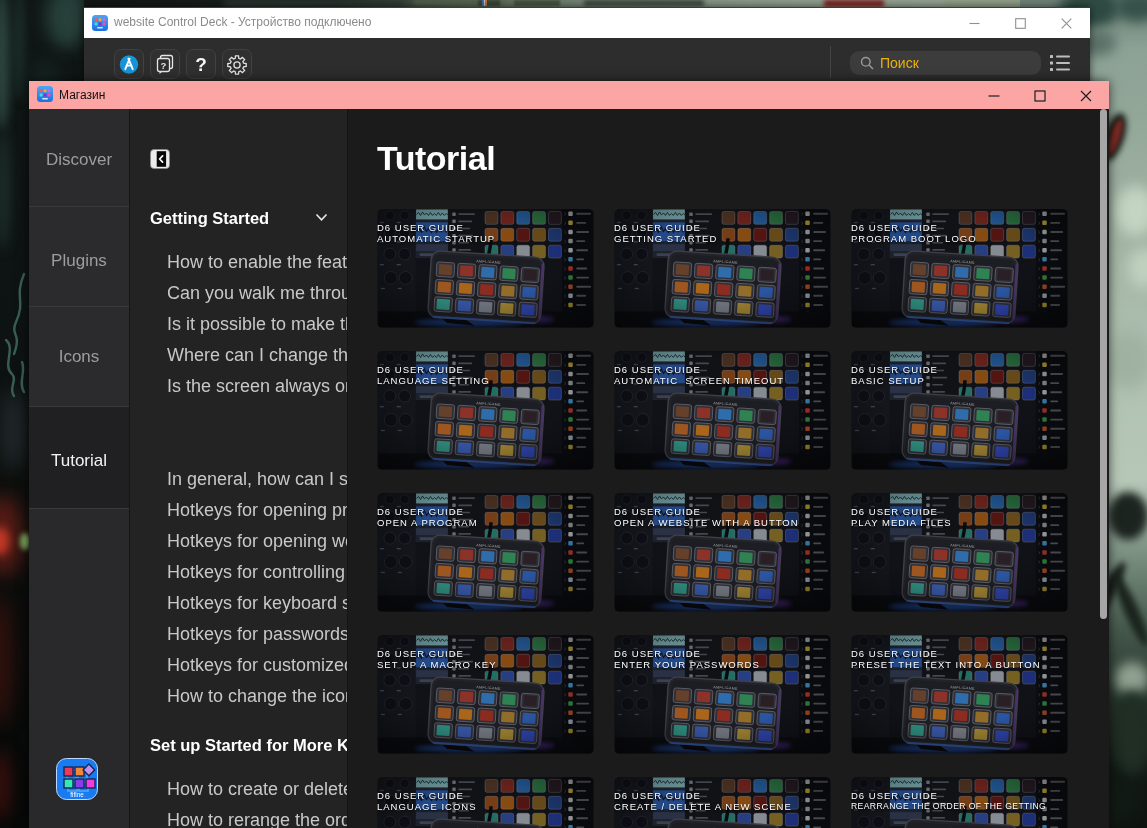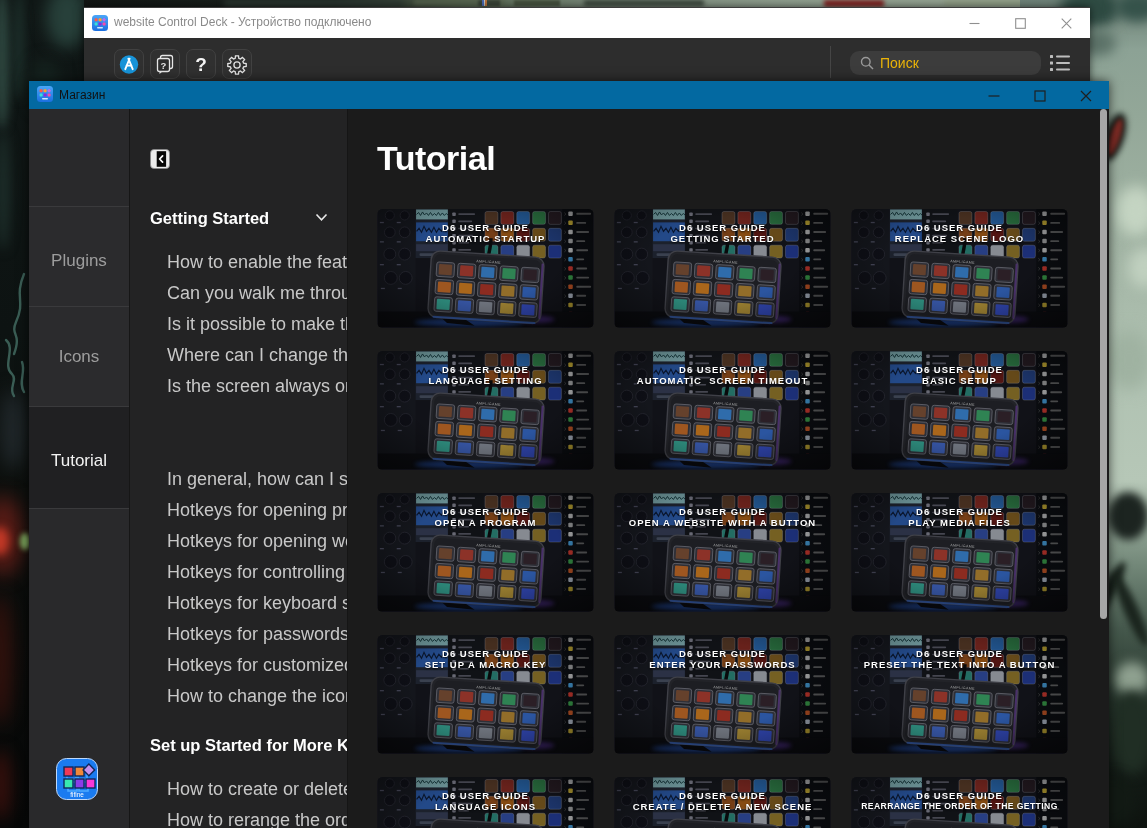--- a/index.html
+++ b/index.html
@@ -24,40 +24,40 @@
   #maintitle { left:0; top:0; width:1006px; height:30px; background:#ffffff; }
   #maintitle .txt { position:absolute; left:30px; top:7px; font-size:12px; color:#8a8a8a; }
   #toolbar { left:0; top:30px; width:1006px; height:47px; background:#2d2d2d; }
   .tbtn { position:absolute; top:11px; width:30px; height:30px; border:1px solid #414141; border-radius:7px; background:#303030; }
   #searchbox { position:absolute; left:766px; top:13px; width:191px; height:24px; background:#3c3c3c; border-radius:9px; }
   #searchbox .ph { position:absolute; left:30px; top:4px; font-size:14px; color:#eab308; }
 
   
   #storewin { left:29px; top:81px; width:1080px; height:747px; background:#1b1b1b;
     box-shadow:0 0 10px rgba(0,0,0,.65); }
-  #storetitle { left:0; top:0; width:1080px; height:28px; background:#0369a1; }
+  #storetitle { left:0; top:0; width:1080px; height:28px; background:#fca5a5; }
   #storetitle .txt { position:absolute; left:30px; top:7px; font-size:12px; color:#111; }
 
   #nav { left:0; top:28px; width:100px; height:719px; background:#29292b; }
   .navitem { position:absolute; left:0; width:100px; color:#9d9d9d;
     font-size:17px; display:flex; align-items:center; justify-content:center; background:#2b2b2d; }
   .navdiv { position:absolute; left:0; width:100px; height:1px; background:#3a3a3c; }
 
   #sidebar { left:100px; top:28px; width:219px; height:719px; background:#232324;
     border-left:1px solid #161616; border-right:1px solid #151515; overflow:hidden; }
   .sbhead { position:absolute; left:20px; color:#ffffff; font-weight:bold; font-size:16.5px; line-height:20px; white-space:nowrap; }
   .sbitem { position:absolute; left:37px; color:#c8c8c8; font-size:18px; line-height:20px; white-space:nowrap; }
 
   #main { left:319px; top:28px; width:761px; height:719px; background:#1b1b1b; overflow:hidden; }
   #main h1 { position:absolute; left:29px; top:30px; font-size:34px; color:#fff; font-weight:bold; letter-spacing:-0.5px; }
 
   .card { position:absolute; width:217px; height:119px; border-radius:6px; overflow:hidden; background:#15161b; }
   .card svg.bg { position:absolute; left:0; top:0; }
-  .cap { position:absolute; left:0; width:217px; text-align:center; color:#fff;
-    font-weight:bold; font-size:9.5px; letter-spacing:1px; white-space:nowrap;
+  .cap { position:absolute; left:0; width:217px; color:#fff;
+    font-weight:normal; font-size:9.5px; letter-spacing:1px; white-space:nowrap;
     text-shadow:0 1px 2px rgba(0,0,0,.8); }
   .cap1 { top:13px; }
   .cap2 { top:24px; }
   .capsm { font-size:8.6px; letter-spacing:.4px; }
 
   #scrollthumb { left:1071px; top:28px; width:7px; height:510px; background:#a6a6a6; border-radius:3.5px; }
 </style>
 </head>
 <body>
 <svg width="0" height="0" style="position:absolute;">
@@ -384,20 +384,21 @@
         <path d="M1.5 7 H12.5" stroke="#1f1f1f" stroke-width="1.2"></path>
       </svg>
       <svg class="abs" style="left:1004px; top:8px;" width="14" height="14" viewBox="0 0 14 14">
         <rect x="2" y="2" width="10" height="10" fill="none" stroke="#1f1f1f" stroke-width="1.2"></rect>
       </svg>
       <svg class="abs" style="left:1050px; top:8px;" width="14" height="14" viewBox="0 0 14 14">
         <path d="M2 2 L12 12 M12 2 L2 12" stroke="#1f1f1f" stroke-width="1.2"></path>
       </svg>
     </div>
     <div class="abs" id="nav">
+      <div class="navitem" style="top:0; height:97px; padding-top:4px;">Discover</div>
       <div class="navitem" style="top:198px; height:99px;">Icons</div>
       <div class="navitem" style="top:98px; height:99px; padding-top:8px;">Plugins</div>
       <div class="navitem" style="top:298px; height:101px; padding-top:6px; color:#f2f2f2; background:#202022;">Tutorial</div>
       <div class="navdiv" style="top:97px;"></div>
       <div class="navdiv" style="top:197px;"></div>
       <div class="navdiv" style="top:297px;"></div>
       <div class="navdiv" style="top:399px;"></div>
       <svg class="abs" style="left:27px; top:649px;" width="42" height="42" viewBox="0 0 42 42">
         <rect x="0.5" y="0.5" width="41" height="41" rx="10" fill="#1a7bf0" stroke="#bcd8fc" stroke-width="1"></rect>
         <g fill="none" stroke="#49a8ff" stroke-width="1.6">
@@ -459,21 +460,21 @@
             <use href="#thumb"></use>
           </svg>
           <div class="cap cap1">D6 USER GUIDE</div>
           <div class="cap cap2">GETTING STARTED</div>
         </div>
       <div class="card" style="left:503px; top:100px;">
           <svg class="bg" width="217" height="119" viewBox="0 0.5 217 119">
             <use href="#thumb"></use>
           </svg>
           <div class="cap cap1">D6 USER GUIDE</div>
-          <div class="cap cap2">REPLACE SCENE LOGO</div>
+          <div class="cap cap2">PROGRAM BOOT LOGO</div>
         </div>
       <div class="card" style="left:29px; top:242px;">
           <svg class="bg" width="217" height="119" viewBox="0 0.5 217 119">
             <use href="#thumb"></use>
           </svg>
           <div class="cap cap1">D6 USER GUIDE</div>
           <div class="cap cap2">LANGUAGE SETTING</div>
         </div>
       <div class="card" style="left:266px; top:242px;">
           <svg class="bg" width="217" height="119" viewBox="0 0.5 217 119">

